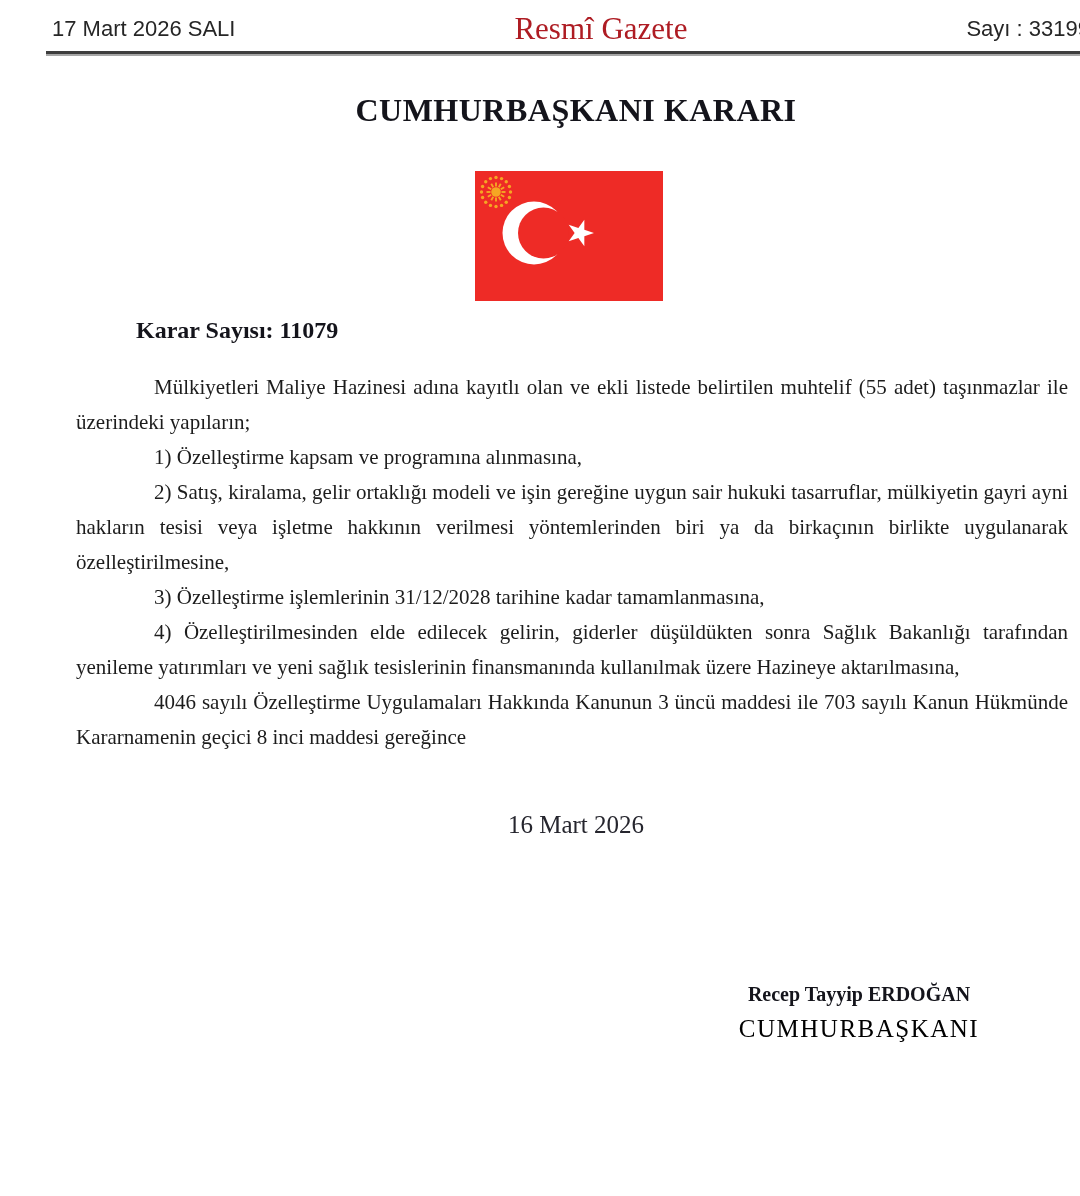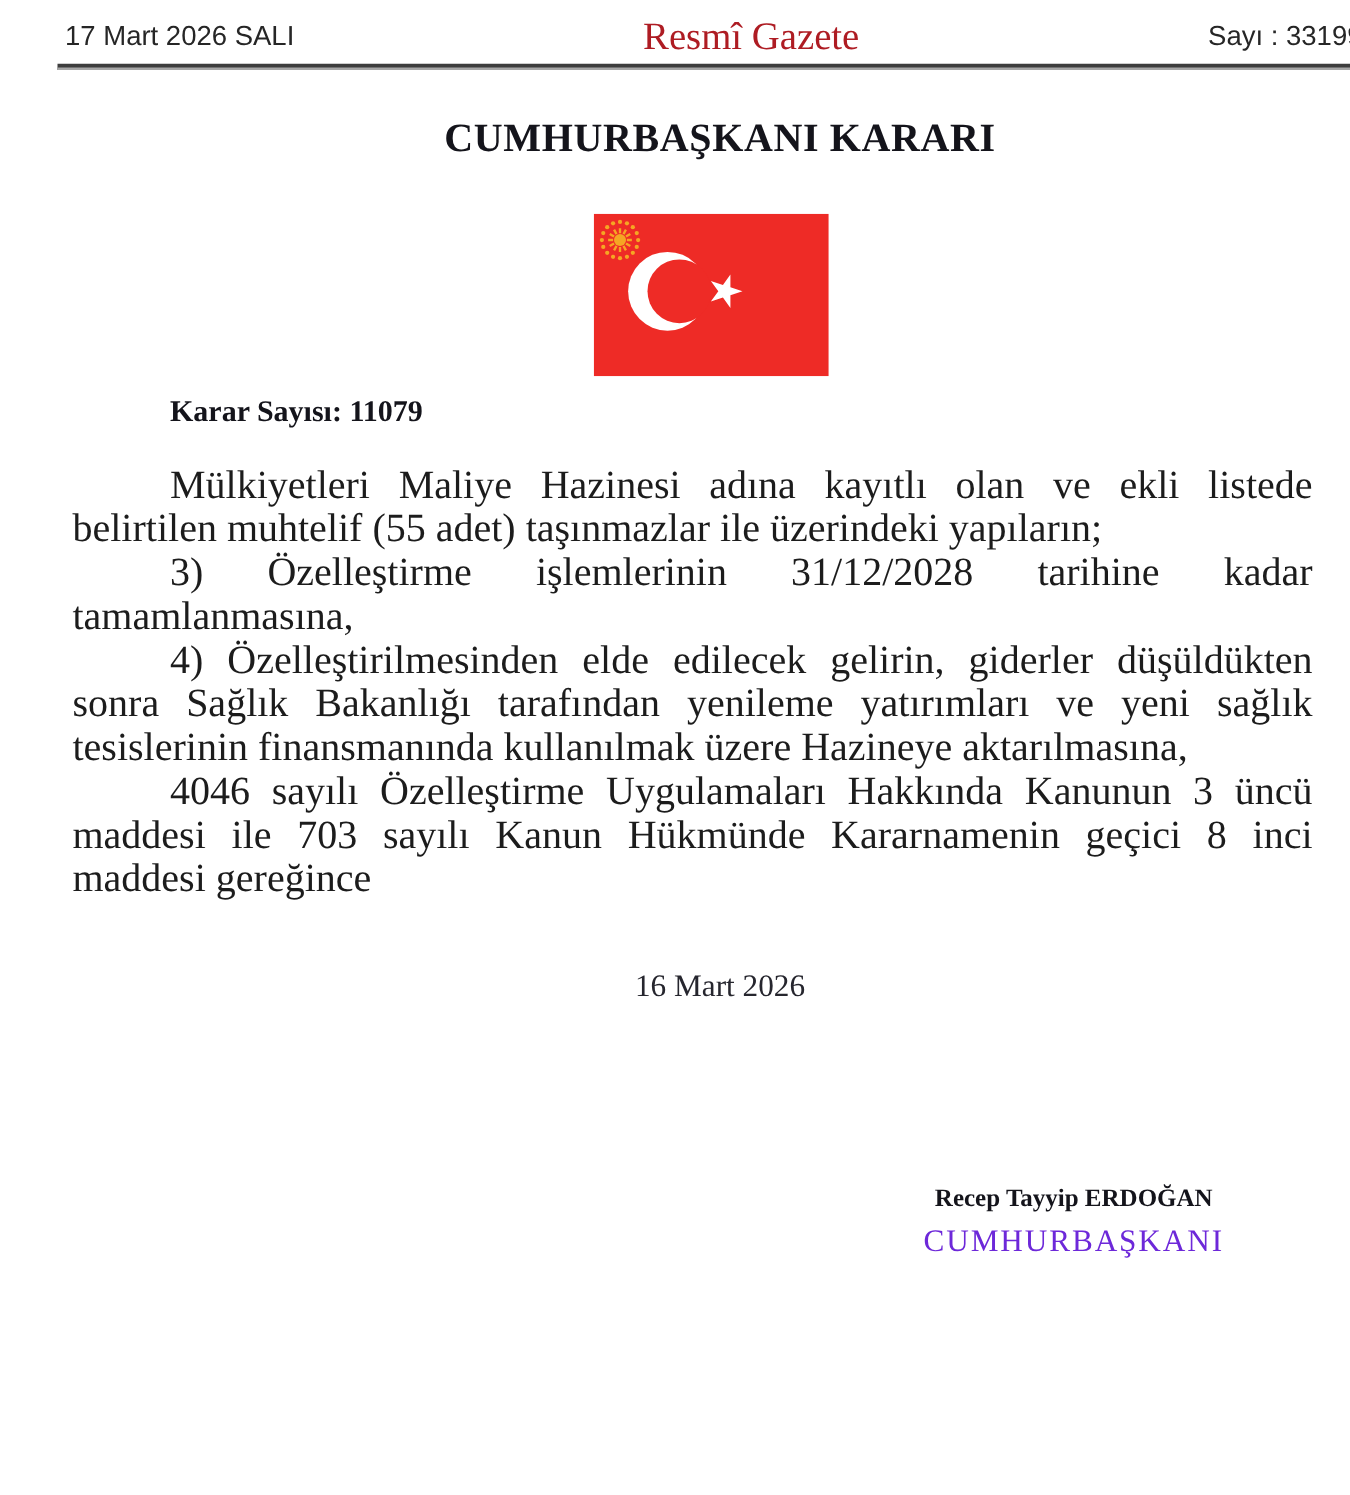--- a/index.html
+++ b/index.html
@@ -8,26 +8,26 @@
     font-family:"Liberation Serif",serif;color:#1e1e1e;overflow:hidden;padding-left:36px;
   }
   .masthead{display:flex;justify-content:space-between;align-items:flex-start;padding:12px 26px 0 16px;}
   .m-date,.m-issue{font-family:"Liberation Sans",sans-serif;font-size:22px;color:#262626;padding-top:4px;line-height:1.2;}
   .m-title{font-family:"Liberation Serif",serif;font-weight:400;font-size:31px;color:#ae1c23;line-height:1.1;}
   .rule{margin:5px 10px 0;height:3px;background:#3d3d3d;border-bottom:2px solid #a6a6a6;}
   .doc-title{margin:36px 0 0;text-align:center;font-size:32px;font-weight:700;color:#14141b;letter-spacing:.5px;}
   .flag-wrap{margin-top:42px;display:flex;justify-content:center;}
   .flag{width:188px;height:130px;margin-right:14px;display:block;}
   .decision-no{margin:16px 0 0 100px;font-size:24px;font-weight:700;color:#14141b;}
-  .body-text{margin:26px 22px 0;width:992px;font-size:32px;line-height:35px;text-align:justify;color:#1c1c1c;}
+  .body-text{margin:26px 40px 0;width:992px;font-size:21px;line-height:35px;text-align:justify;color:#1c1c1c;}
   .body-text p{margin:0;text-indent:78px;}
   .decision-date{margin:56px 0 0;text-align:center;font-size:25px;color:#26262e;}
   .signature{margin:144px 0 0 633px;width:380px;text-align:center;}
   .sig-name{margin:0;font-size:20px;font-weight:700;color:#14141b;}
-  .sig-title{margin:9px 0 0;font-size:25px;letter-spacing:1.5px;color:#6d28d9;}
+  .sig-title{margin:9px 0 0;font-size:25px;letter-spacing:1.5px;color:#000000;}
 </style>
 </head>
 <body>
 
 <div class="page">
 
   <header class="masthead">
     <span class="m-date">17 Mart 2026 SALI</span>
     <span class="m-title">Resmî Gazete</span>
     <span class="m-issue">Sayı : 33199</span>
@@ -78,20 +78,22 @@
       <circle cx="59" cy="62" r="31.5" fill="#ffffff"></circle>
       <circle cx="68.5" cy="62" r="25.5" fill="#ee2b26"></circle>
       <polygon fill="#ffffff" transform="translate(105,62) rotate(90)" points="0,-14 3.14,-4.33 13.31,-4.33 5.09,1.65 8.23,11.33 0,5.35 -8.23,11.33 -5.09,1.65 -13.31,-4.33 -3.14,-4.33"></polygon>
     </svg>
   </div>
 
   <p class="decision-no">Karar Sayısı: 11079</p>
 
   <div class="body-text">
     <p>Mülkiyetleri Maliye Hazinesi adına kayıtlı olan ve ekli listede belirtilen muhtelif (55 adet) taşınmazlar ile üzerindeki yapıların;</p>
+    <p>1) Özelleştirme kapsam ve programına alınmasına,</p>
+    <p>2) Satış, kiralama, gelir ortaklığı modeli ve işin gereğine uygun sair hukuki tasarruflar, mülkiyetin gayri ayni hakların tesisi veya işletme hakkının verilmesi yöntemlerinden biri ya da birkaçının birlikte uygulanarak özelleştirilmesine,</p>
     <p>3) Özelleştirme işlemlerinin 31/12/2028 tarihine kadar tamamlanmasına,</p>
     <p>4) Özelleştirilmesinden elde edilecek gelirin, giderler düşüldükten sonra Sağlık Bakanlığı tarafından yenileme yatırımları ve yeni sağlık tesislerinin finansmanında kullanılmak üzere Hazineye aktarılmasına,</p>
     <p>4046 sayılı Özelleştirme Uygulamaları Hakkında Kanunun 3 üncü maddesi ile 703 sayılı Kanun Hükmünde Kararnamenin geçici 8 inci maddesi gereğince</p>
   </div>
 
   <p class="decision-date">16 Mart 2026</p>
 
   <div class="signature">
     <p class="sig-name">Recep Tayyip ERDOĞAN</p>
     <p class="sig-title">CUMHURBAŞKANI</p>

